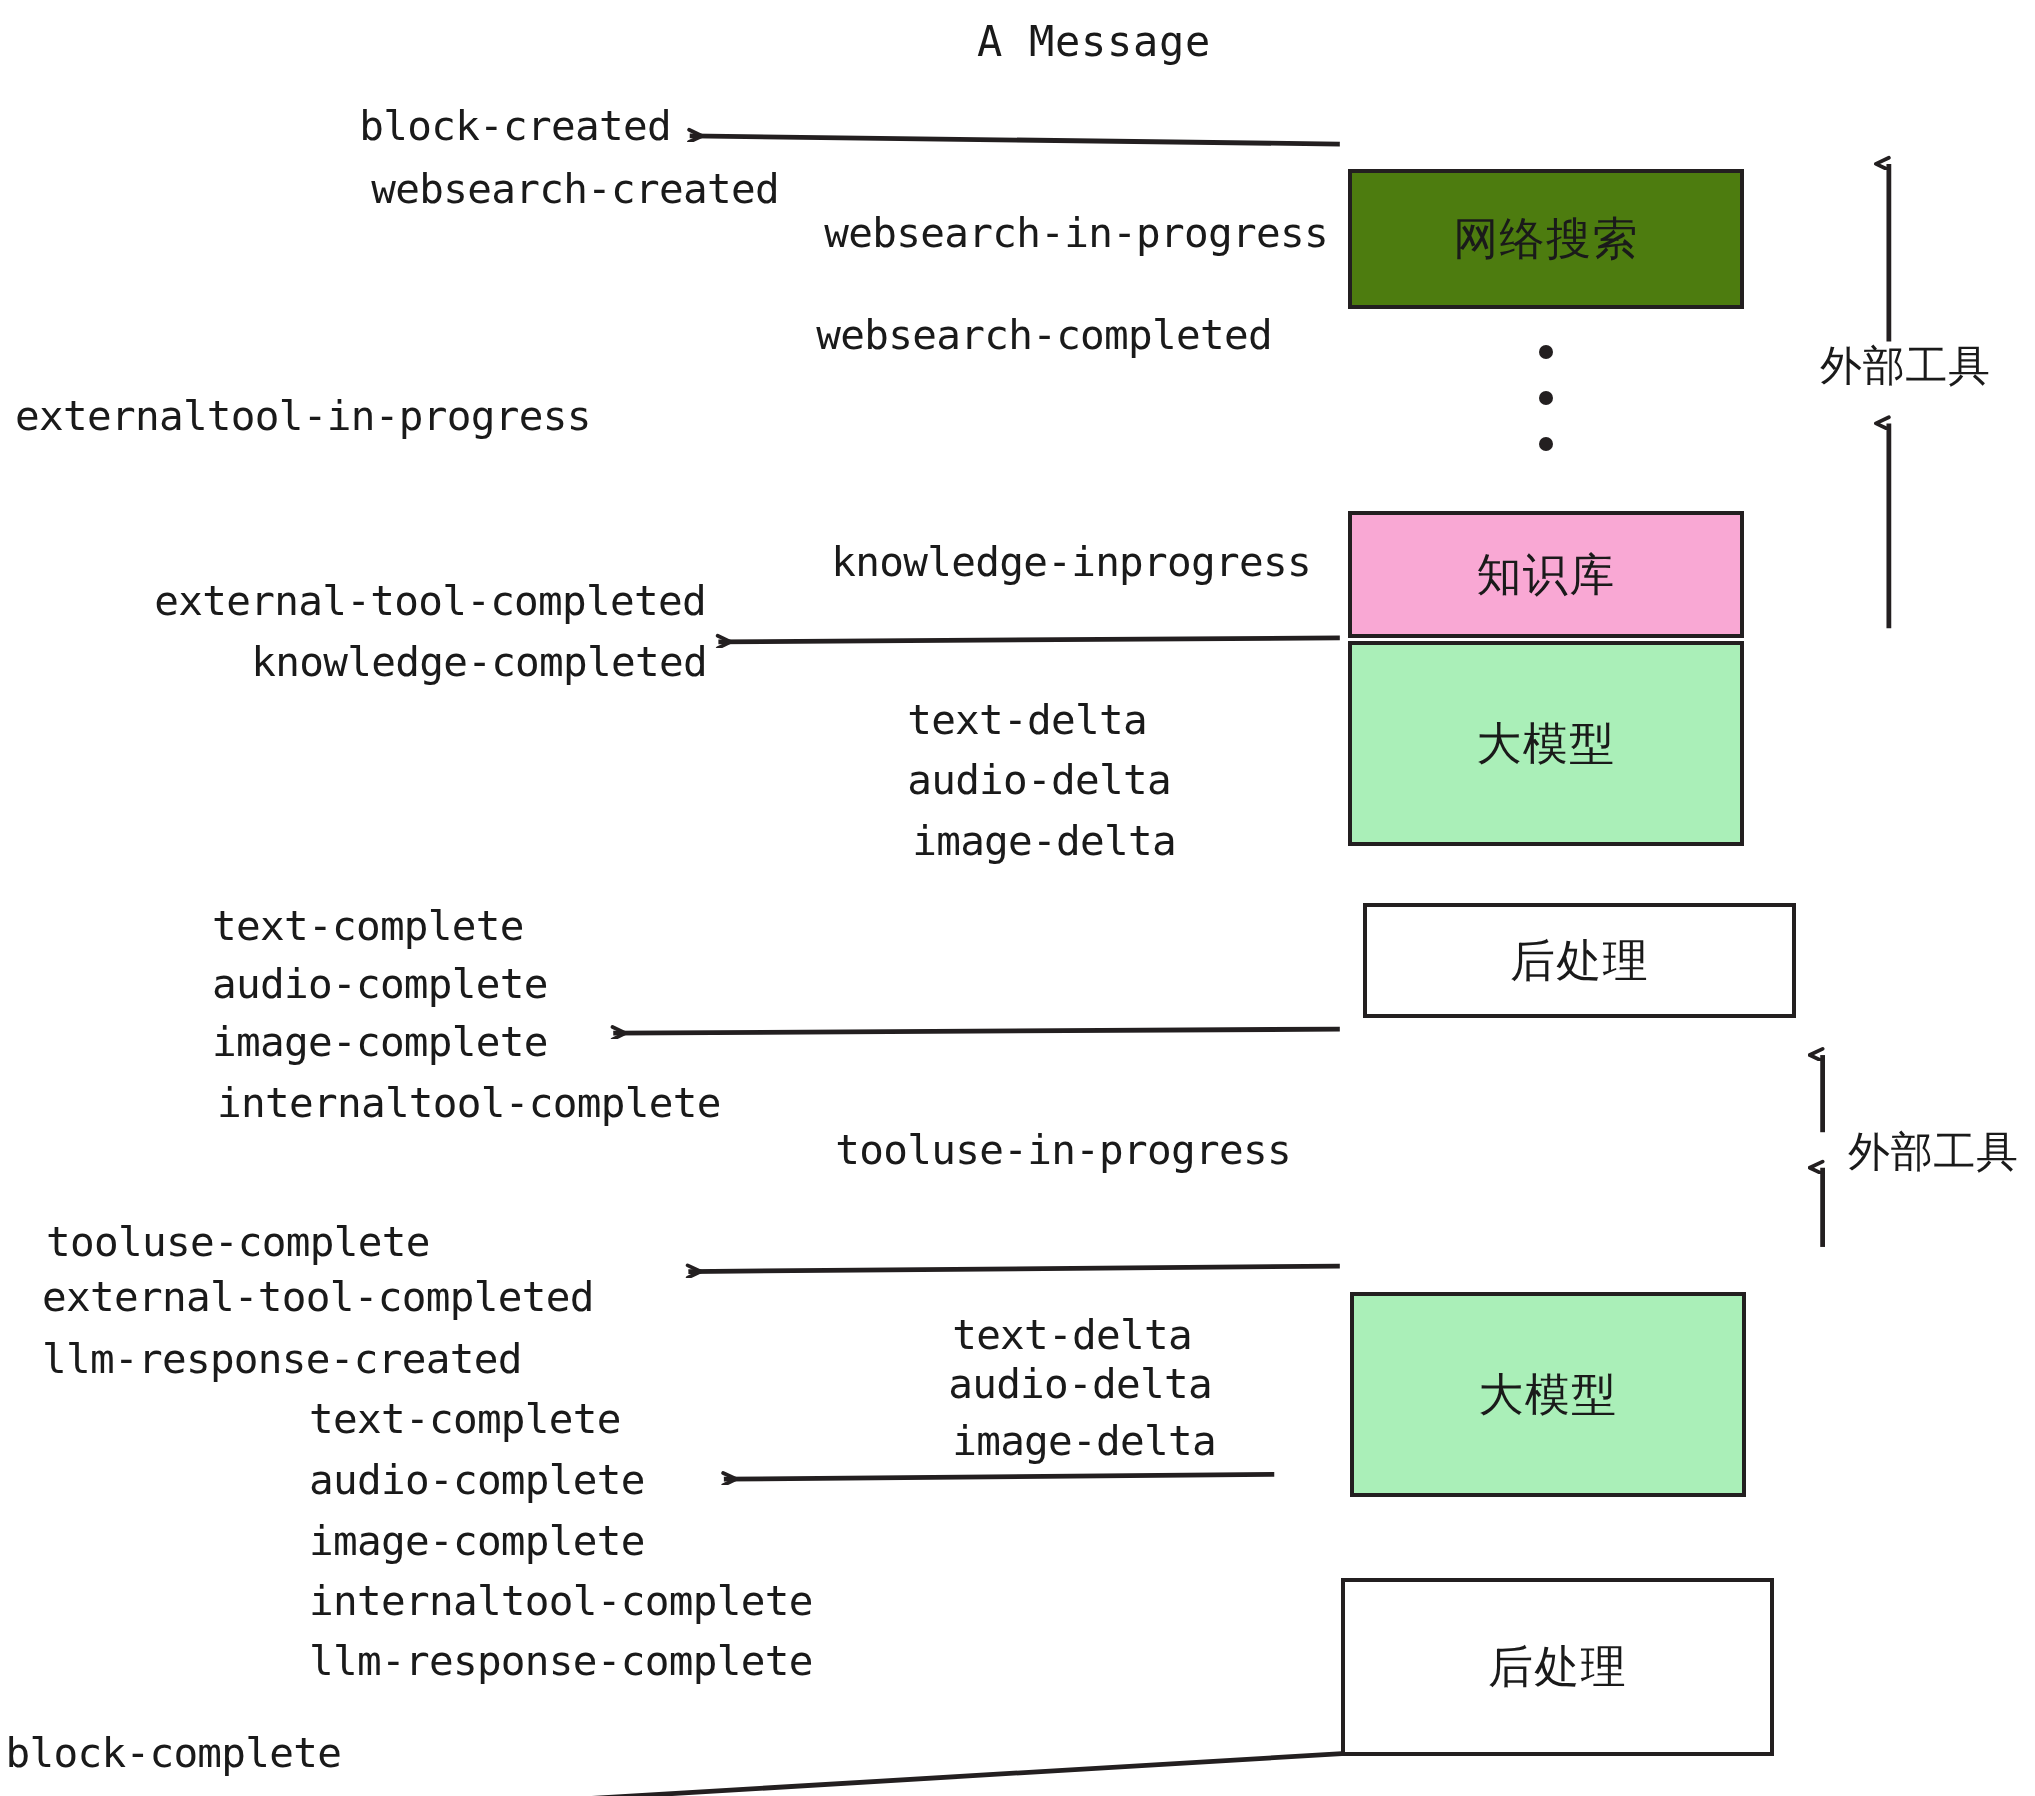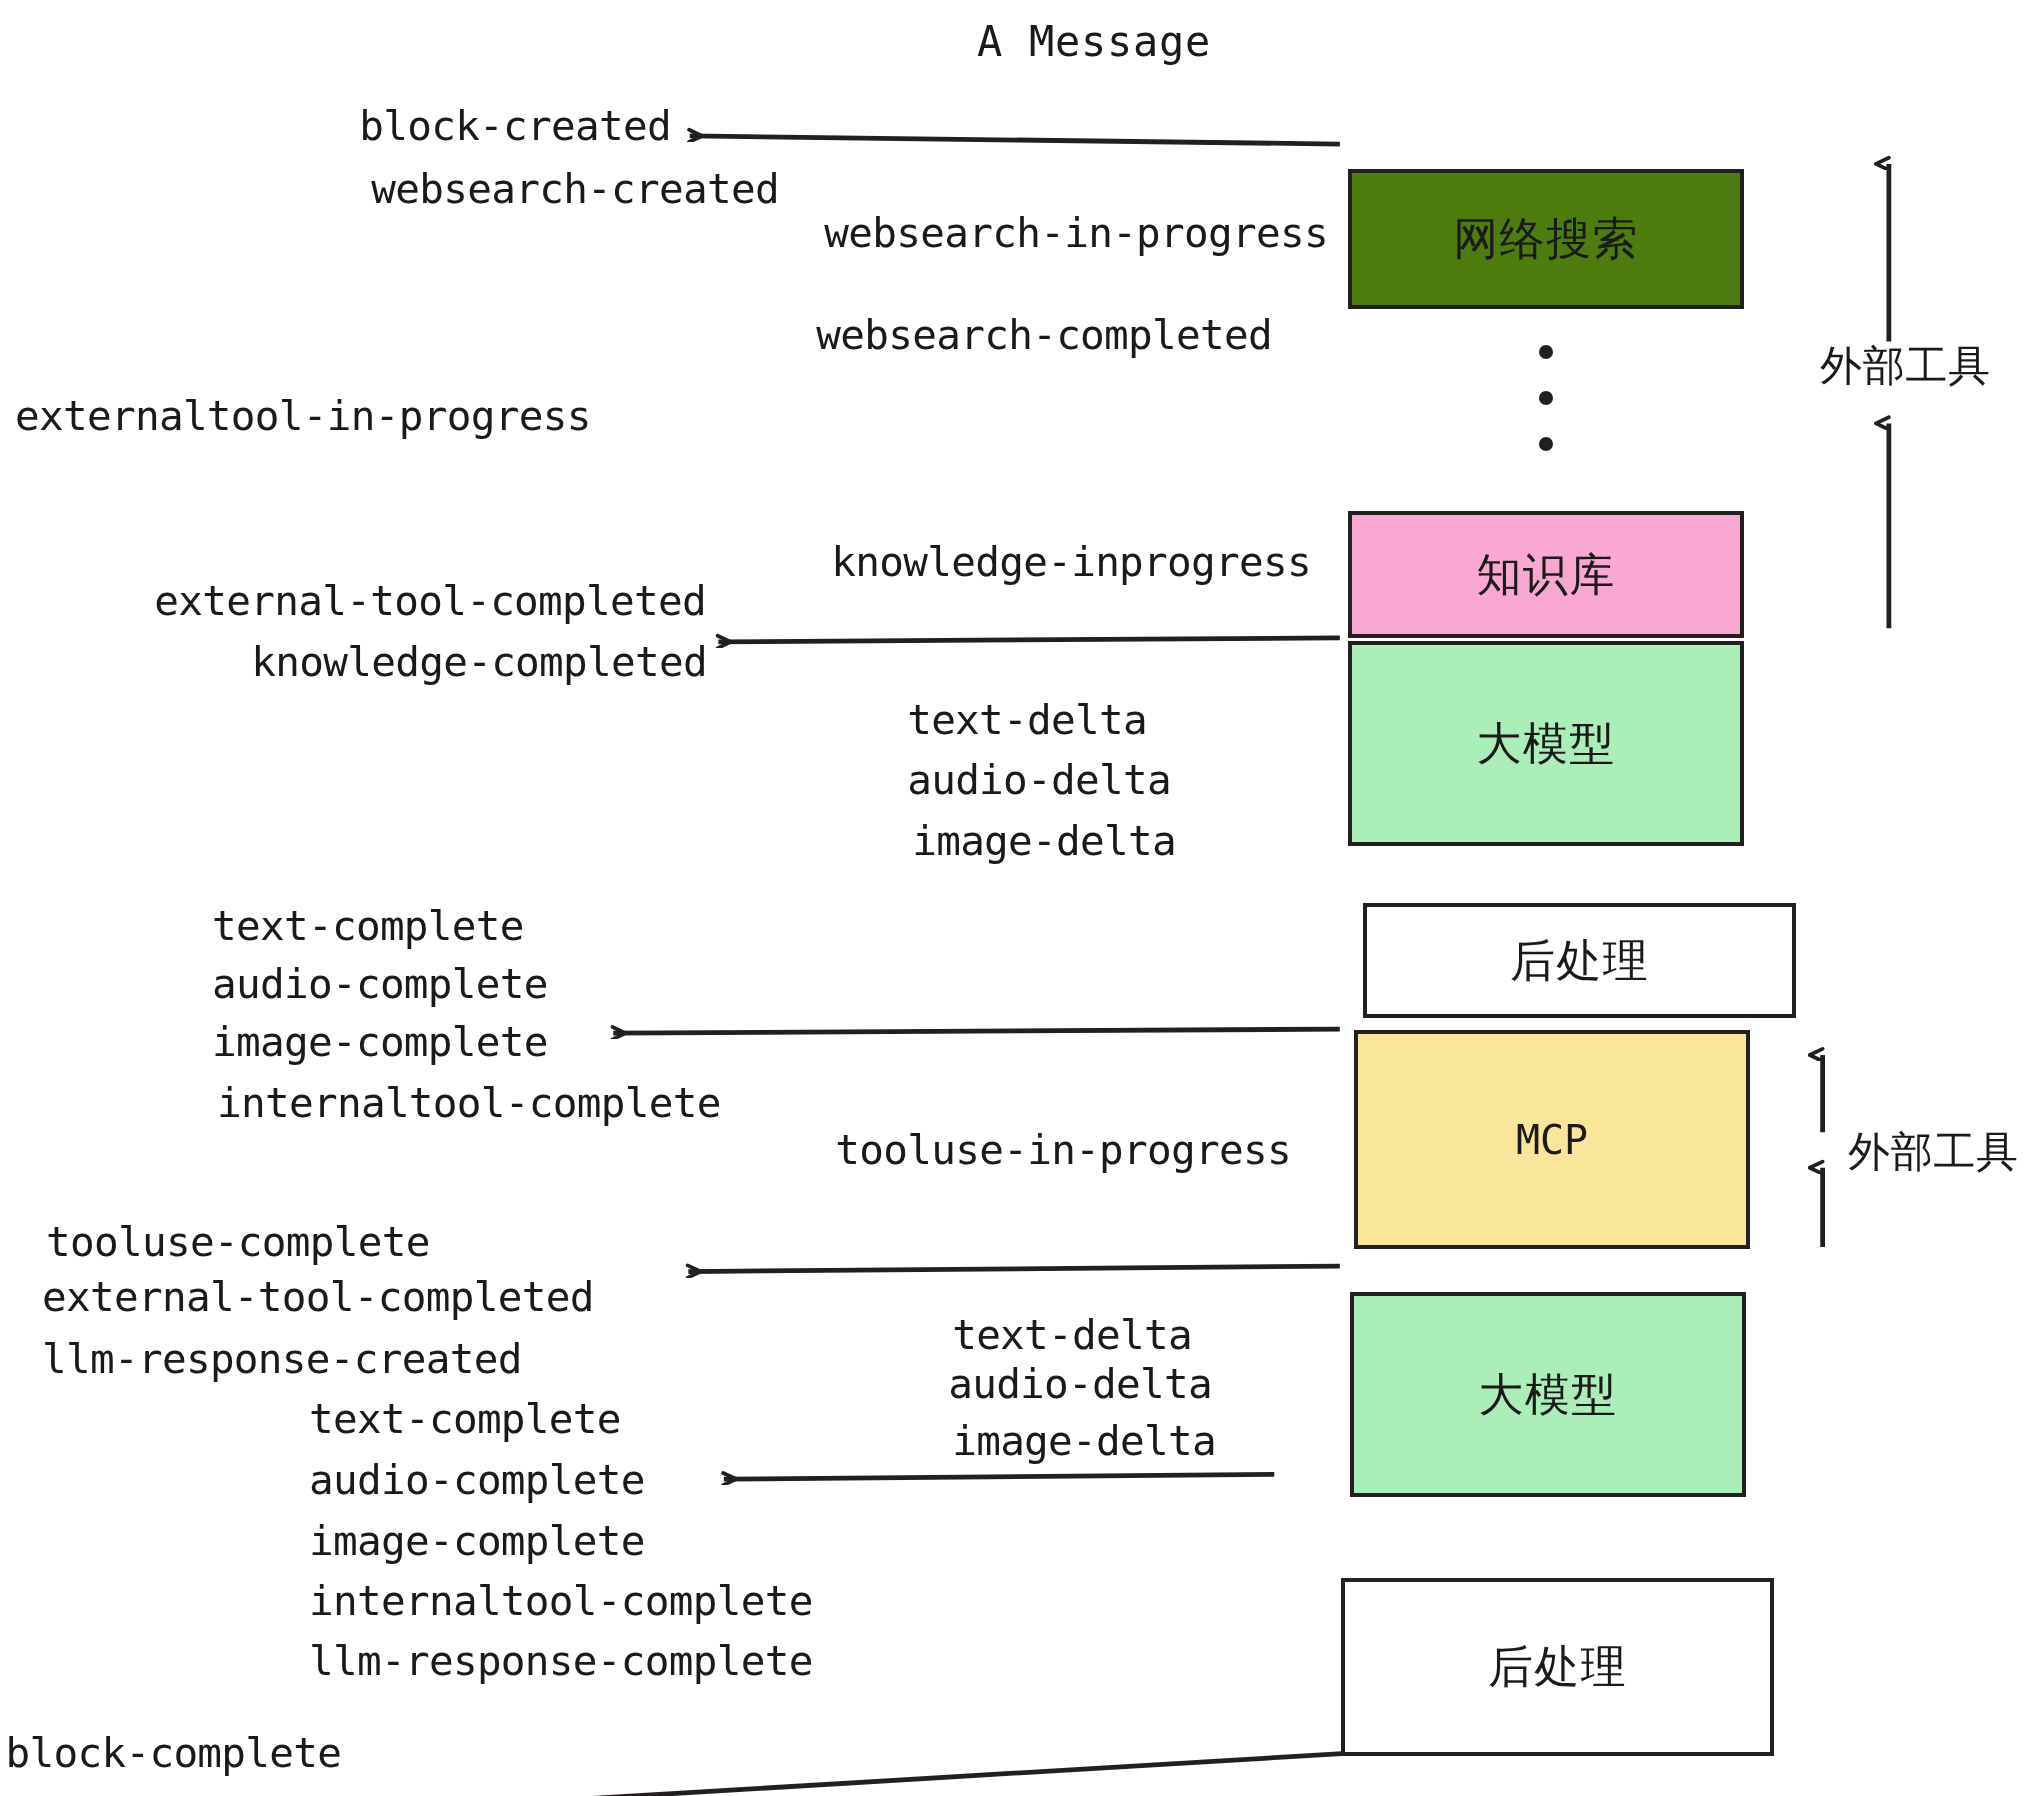--- a/index.html
+++ b/index.html
@@ -116,23 +116,20 @@
   </div>
 
   <div class="node" style="left:1348px;top:641px;width:396px;height:205px;background:#AAEFB8;">
     <span>大模型</span>
   </div>
 
   <div class="node" style="left:1363px;top:903px;width:433px;height:115px;background:#FFFFFF;">
     <span>后处理</span>
   </div>
 
-  <div class="node mcp" style="left:1354px;top:1030px;width:396px;height:219px;background:#FAE59B;">
-    <span>MCP</span>
-  </div>
 
   <div class="node" style="left:1350px;top:1292px;width:396px;height:205px;background:#AAEFB8;">
     <span>大模型</span>
   </div>
 
   <div class="node" style="left:1341px;top:1578px;width:433px;height:178px;background:#FFFFFF;">
     <span>后处理</span>
   </div>
 
   <div class="sidelabel" style="left:1820px;top:338px;">外部工具</div>

